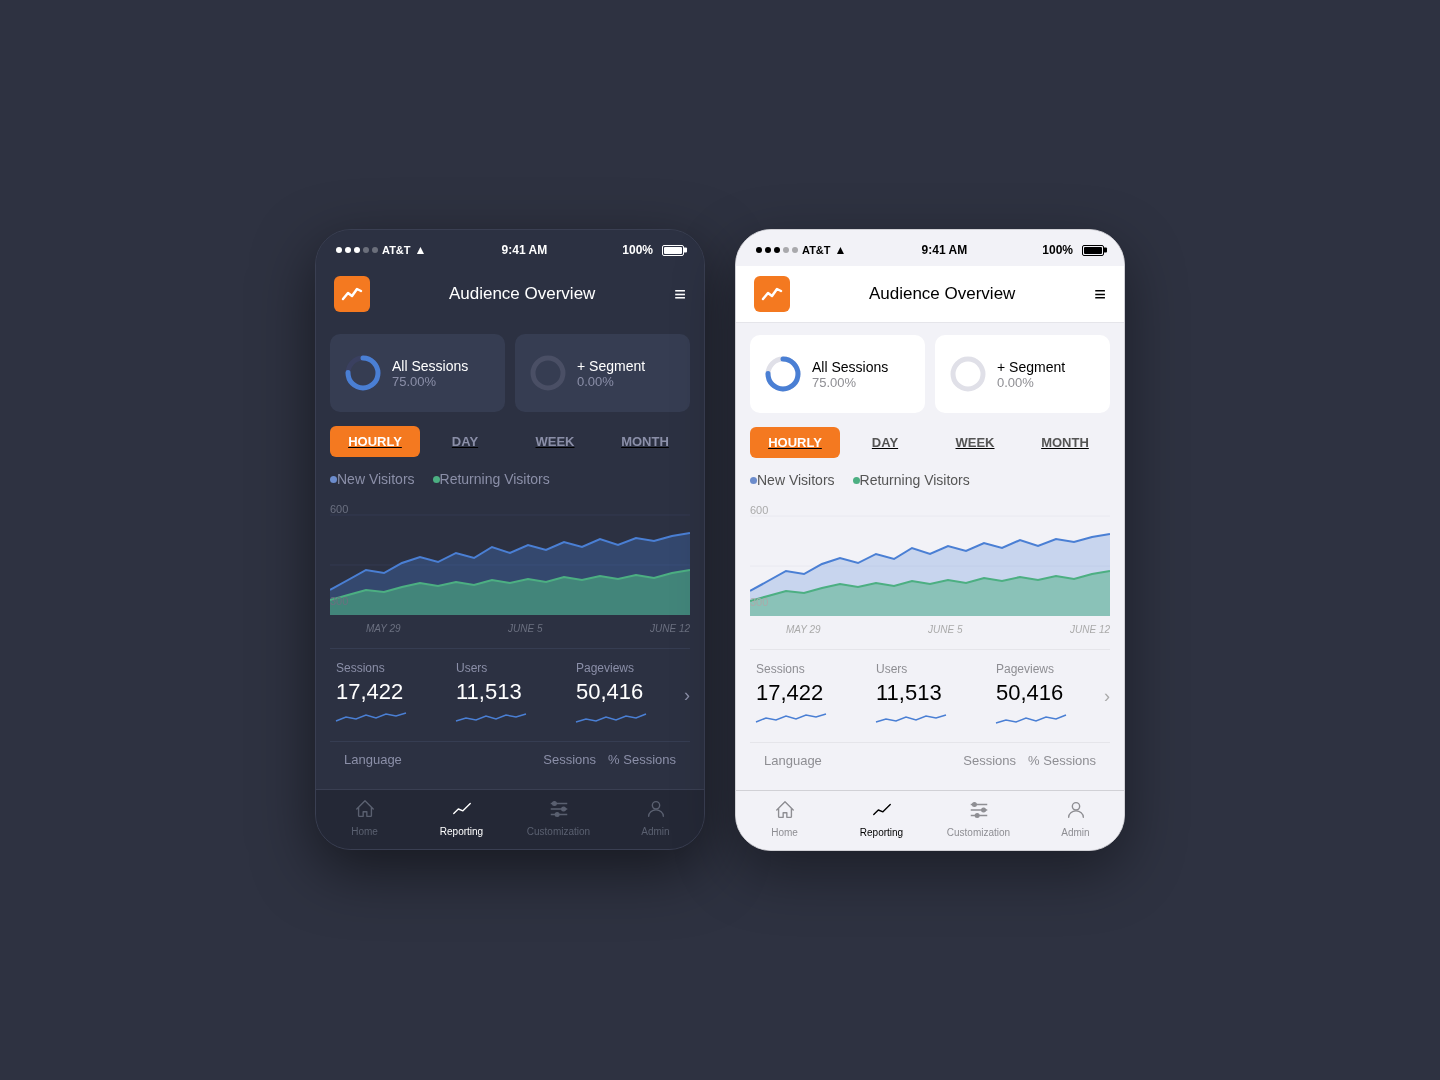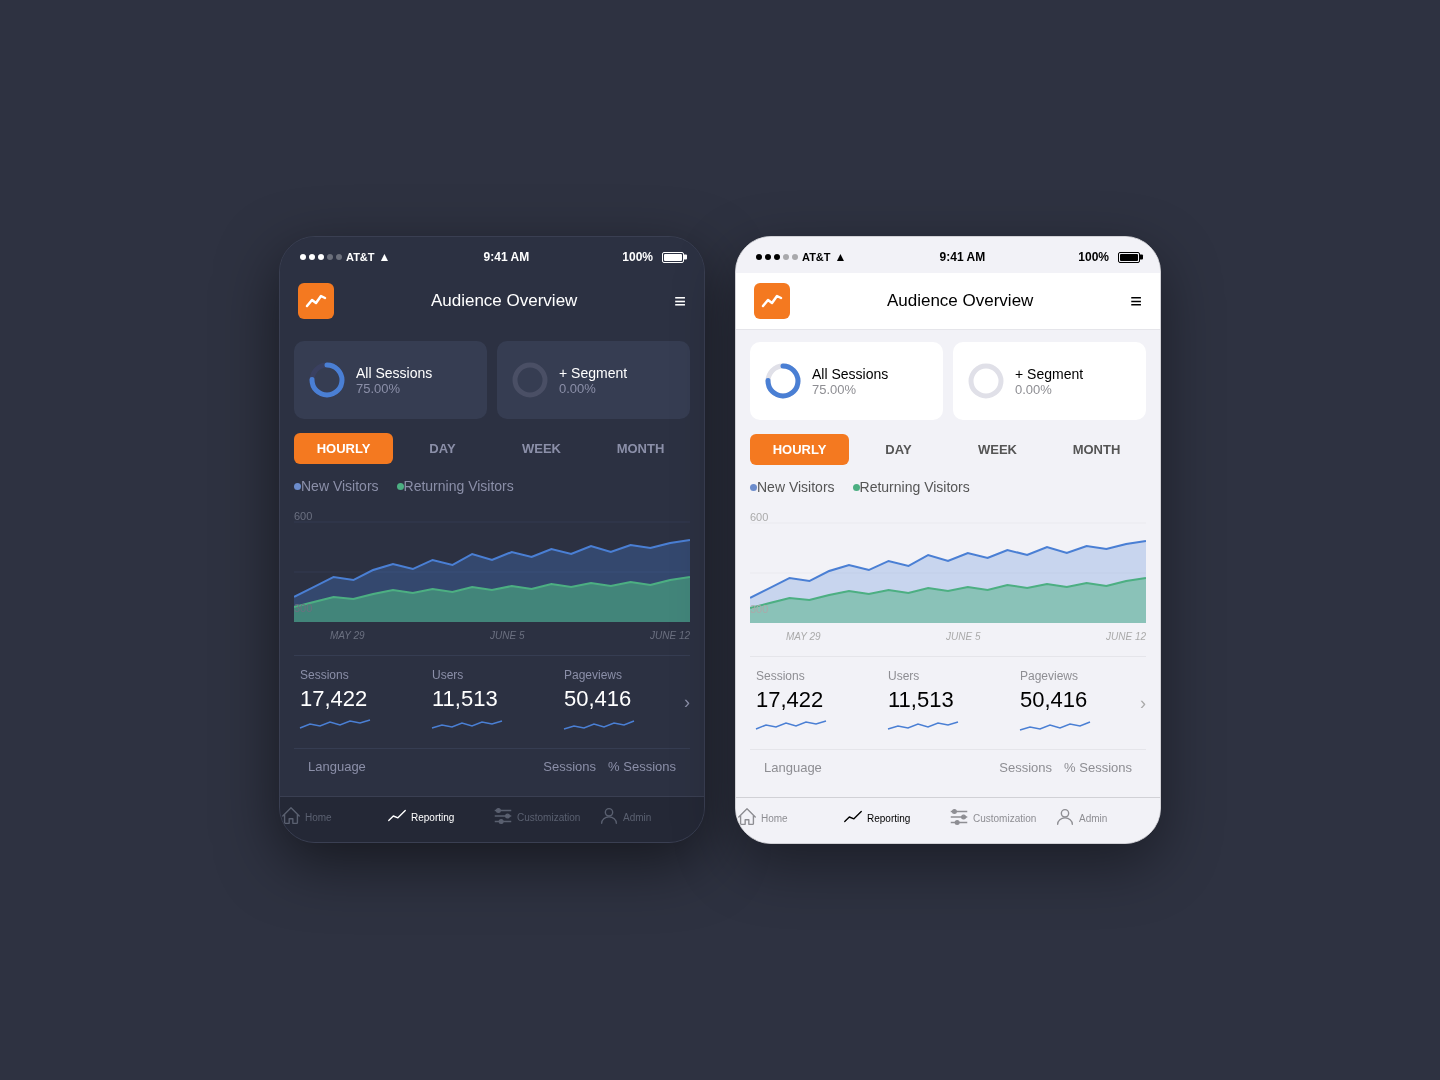--- a/index.html
+++ b/index.html
@@ -13,21 +13,21 @@
     }
     .screens-container {
       display: flex;
       gap: 30px;
       align-items: flex-start;
       padding: 40px;
     }
 
     
     .phone {
-      width: 426px;
+      width: 390px;
       border-radius: 36px;
       overflow: hidden;
       position: relative;
     }
     .phone.dark {
       background: #2c3142;
       border: 1px solid #3a3f52;
       box-shadow: 0 20px 60px rgba(0,0,0,0.5);
     }
     .phone.light {
@@ -146,20 +146,21 @@
     .dark .segment-label { color: #fff; }
     .dark .segment-value { color: #8b8fa8; }
     .light .segment-label { color: #000; }
     .light .segment-value { color: #8e8e93; }
 
     
     .time-filters {
       display: flex;
       gap: 0;
       margin-bottom: 14px;
+      text-decoration: underline;
     }
     .filter-btn {
       flex: 1;
       padding: 8px 0;
       text-align: center;
       font-size: 13px;
       font-weight: 600;
       cursor: pointer;
       border: none;
       background: transparent;
@@ -282,20 +283,21 @@
     .tab-bar {
       display: flex;
       padding: 8px 0 12px;
     }
     .dark .tab-bar { background: #242836; border-top: 1px solid #3a3f52; }
     .light .tab-bar { background: #f2f2f7; border-top: 1px solid #d1d1d6; }
 
     .tab-item {
       flex: 1;
       display: flex;
+      flex-direction: column;
       align-items: center;
       gap: 3px;
       cursor: pointer;
     }
     .tab-icon { font-size: 20px; line-height: 1; }
     .tab-label { font-size: 10px; }
     .dark .tab-item { color: #5a6070; }
     .dark .tab-item.active { color: #fff; }
     .light .tab-item { color: #8e8e93; }
     .light .tab-item.active { color: #000; }

